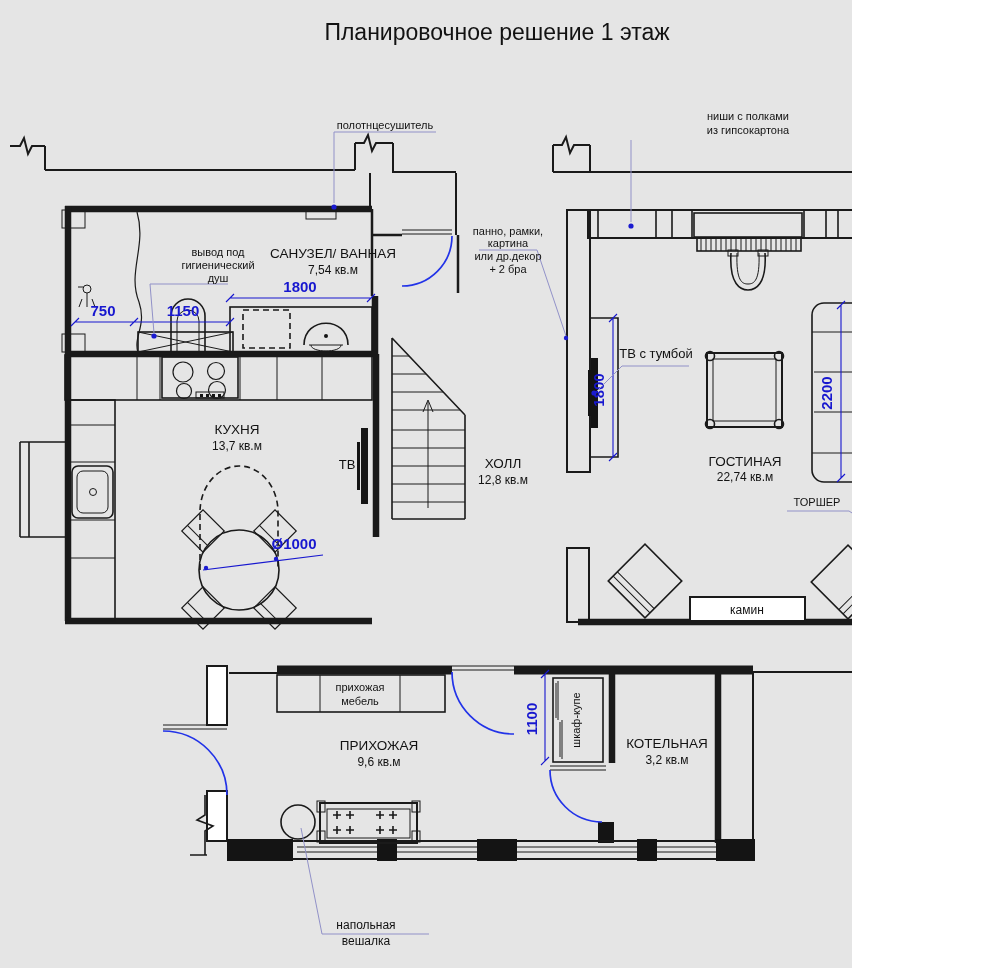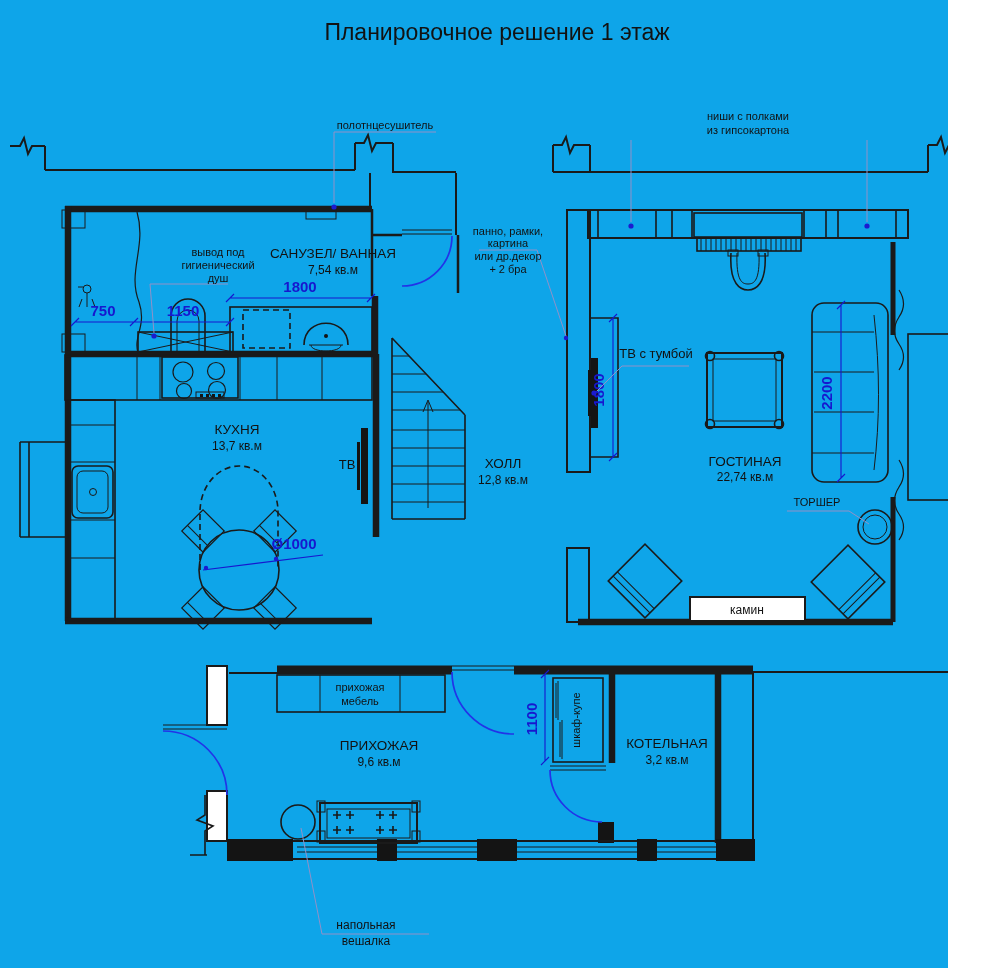--- a/index.html
+++ b/index.html
@@ -1,16 +1,16 @@
 <!DOCTYPE html>
 <html><head>
 <meta charset="utf-8">
 <style>
   html,body{margin:0;padding:0;background:#ffffff;}
-  .page{position:relative;width:948px;height:968px;background:#0ea5e9;overflow:hidden;
+  .page{position:relative;width:852px;height:968px;background:#e5e5e5;overflow:hidden;
         font-family:"Liberation Sans", sans-serif;}
   svg{display:block;}
   .w1{stroke:#1a1a1a;stroke-width:1;fill:none;}
   .w12{stroke:#1a1a1a;stroke-width:1.2;fill:none;}
   .w15{stroke:#1a1a1a;stroke-width:1.6;fill:none;}
   .w2{stroke:#1a1a1a;stroke-width:2;fill:none;}
   .w25{stroke:#1a1a1a;stroke-width:2.5;fill:none;}
   .w5{stroke:#1a1a1a;stroke-width:5;fill:none;}
   .w6{stroke:#1a1a1a;stroke-width:6.5;fill:none;}
   .w8{stroke:#1a1a1a;stroke-width:9;fill:none;}

